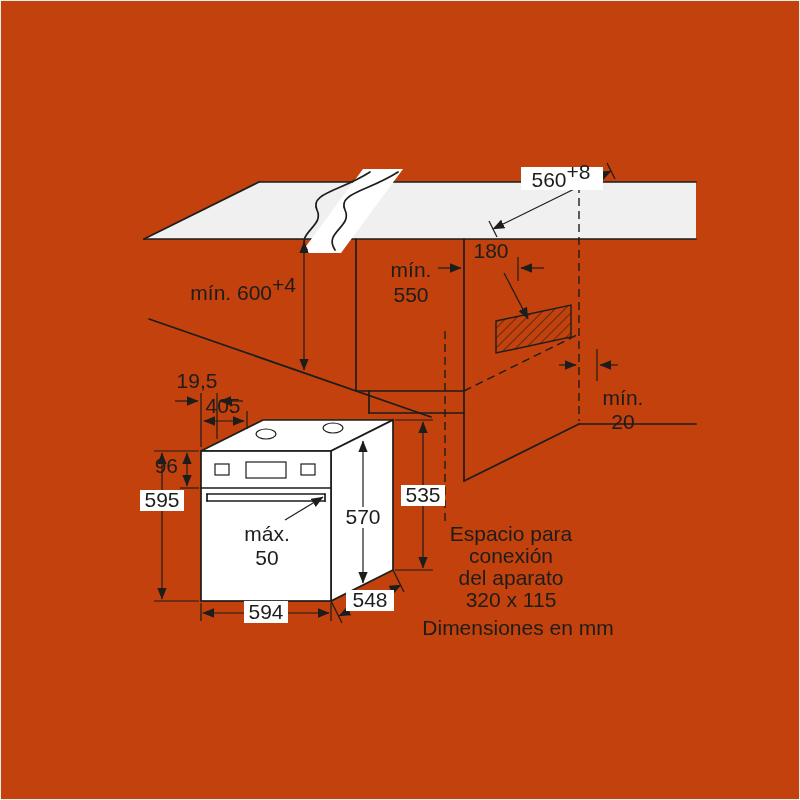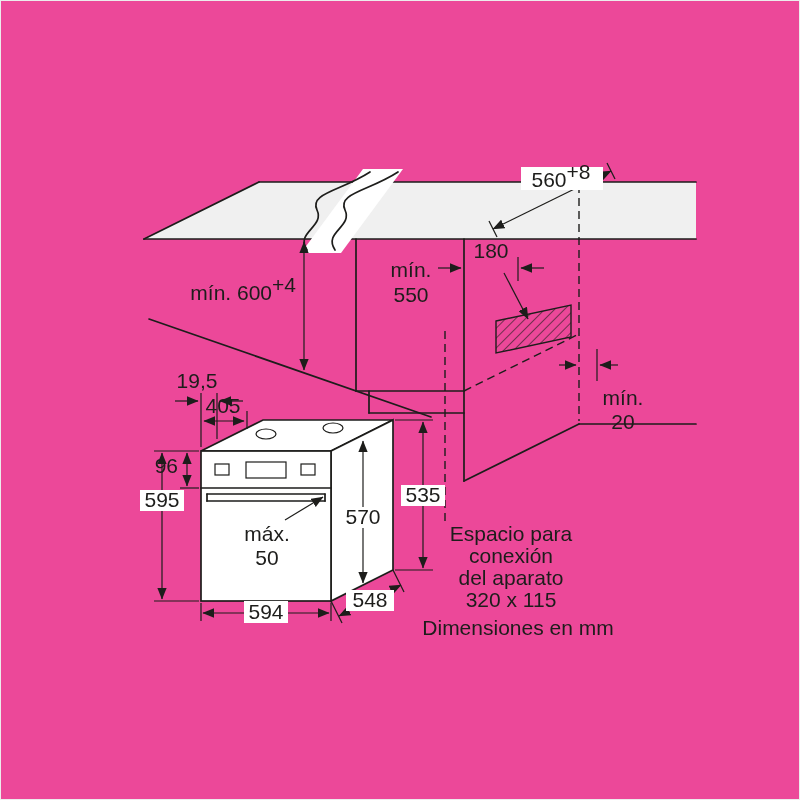--- a/index.html
+++ b/index.html
@@ -1,17 +1,17 @@
 <!DOCTYPE html>
 <html><head>
 <meta charset="utf-8">
 <style>
   html,body{margin:0;padding:0;background:#ffffff;}
   .canvas{
-    width:800px;height:800px;position:relative;background:#ec4899;
+    width:800px;height:800px;position:relative;background:#c2410c;
     border:1px solid #ececec;box-sizing:border-box;
     font-family:"Liberation Sans",sans-serif;
     padding-left:24px;
   }
   svg{position:absolute;left:0;top:0;}
   svg text{
     font-family:"Liberation Sans",sans-serif;
     font-size:21px;
     fill:#1d1d1b;
   }

